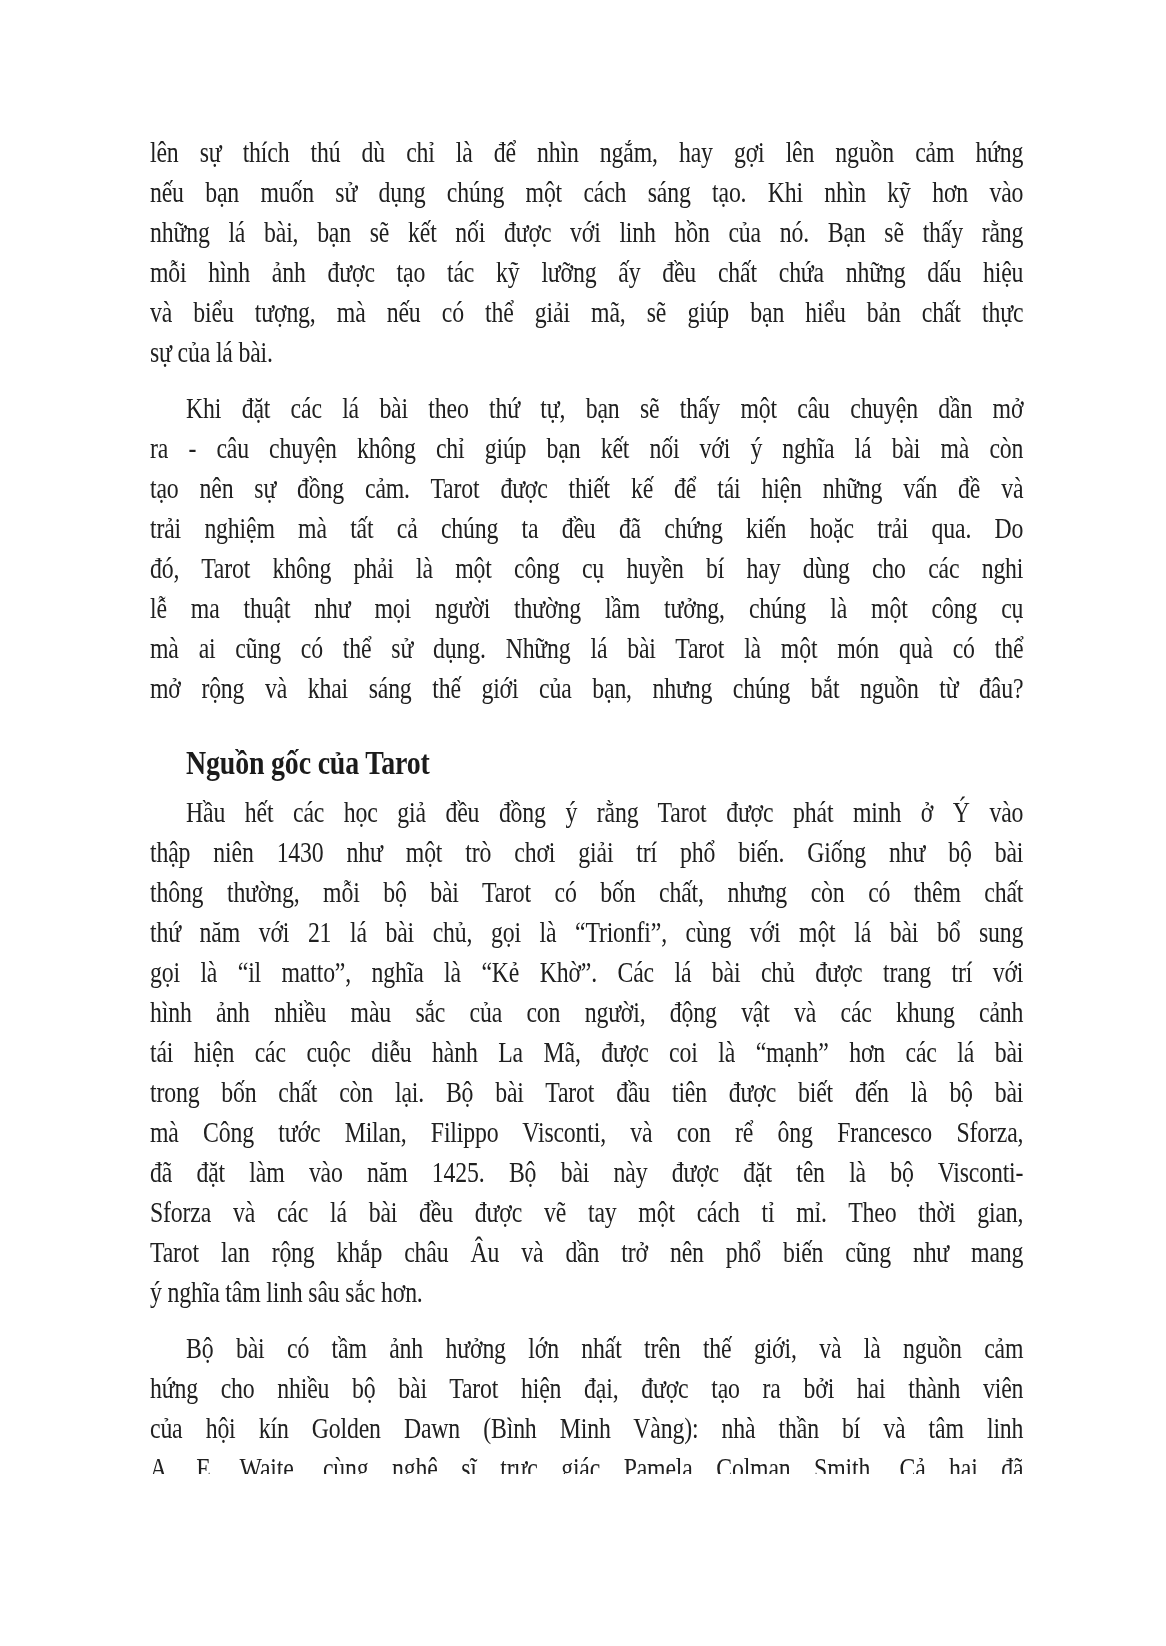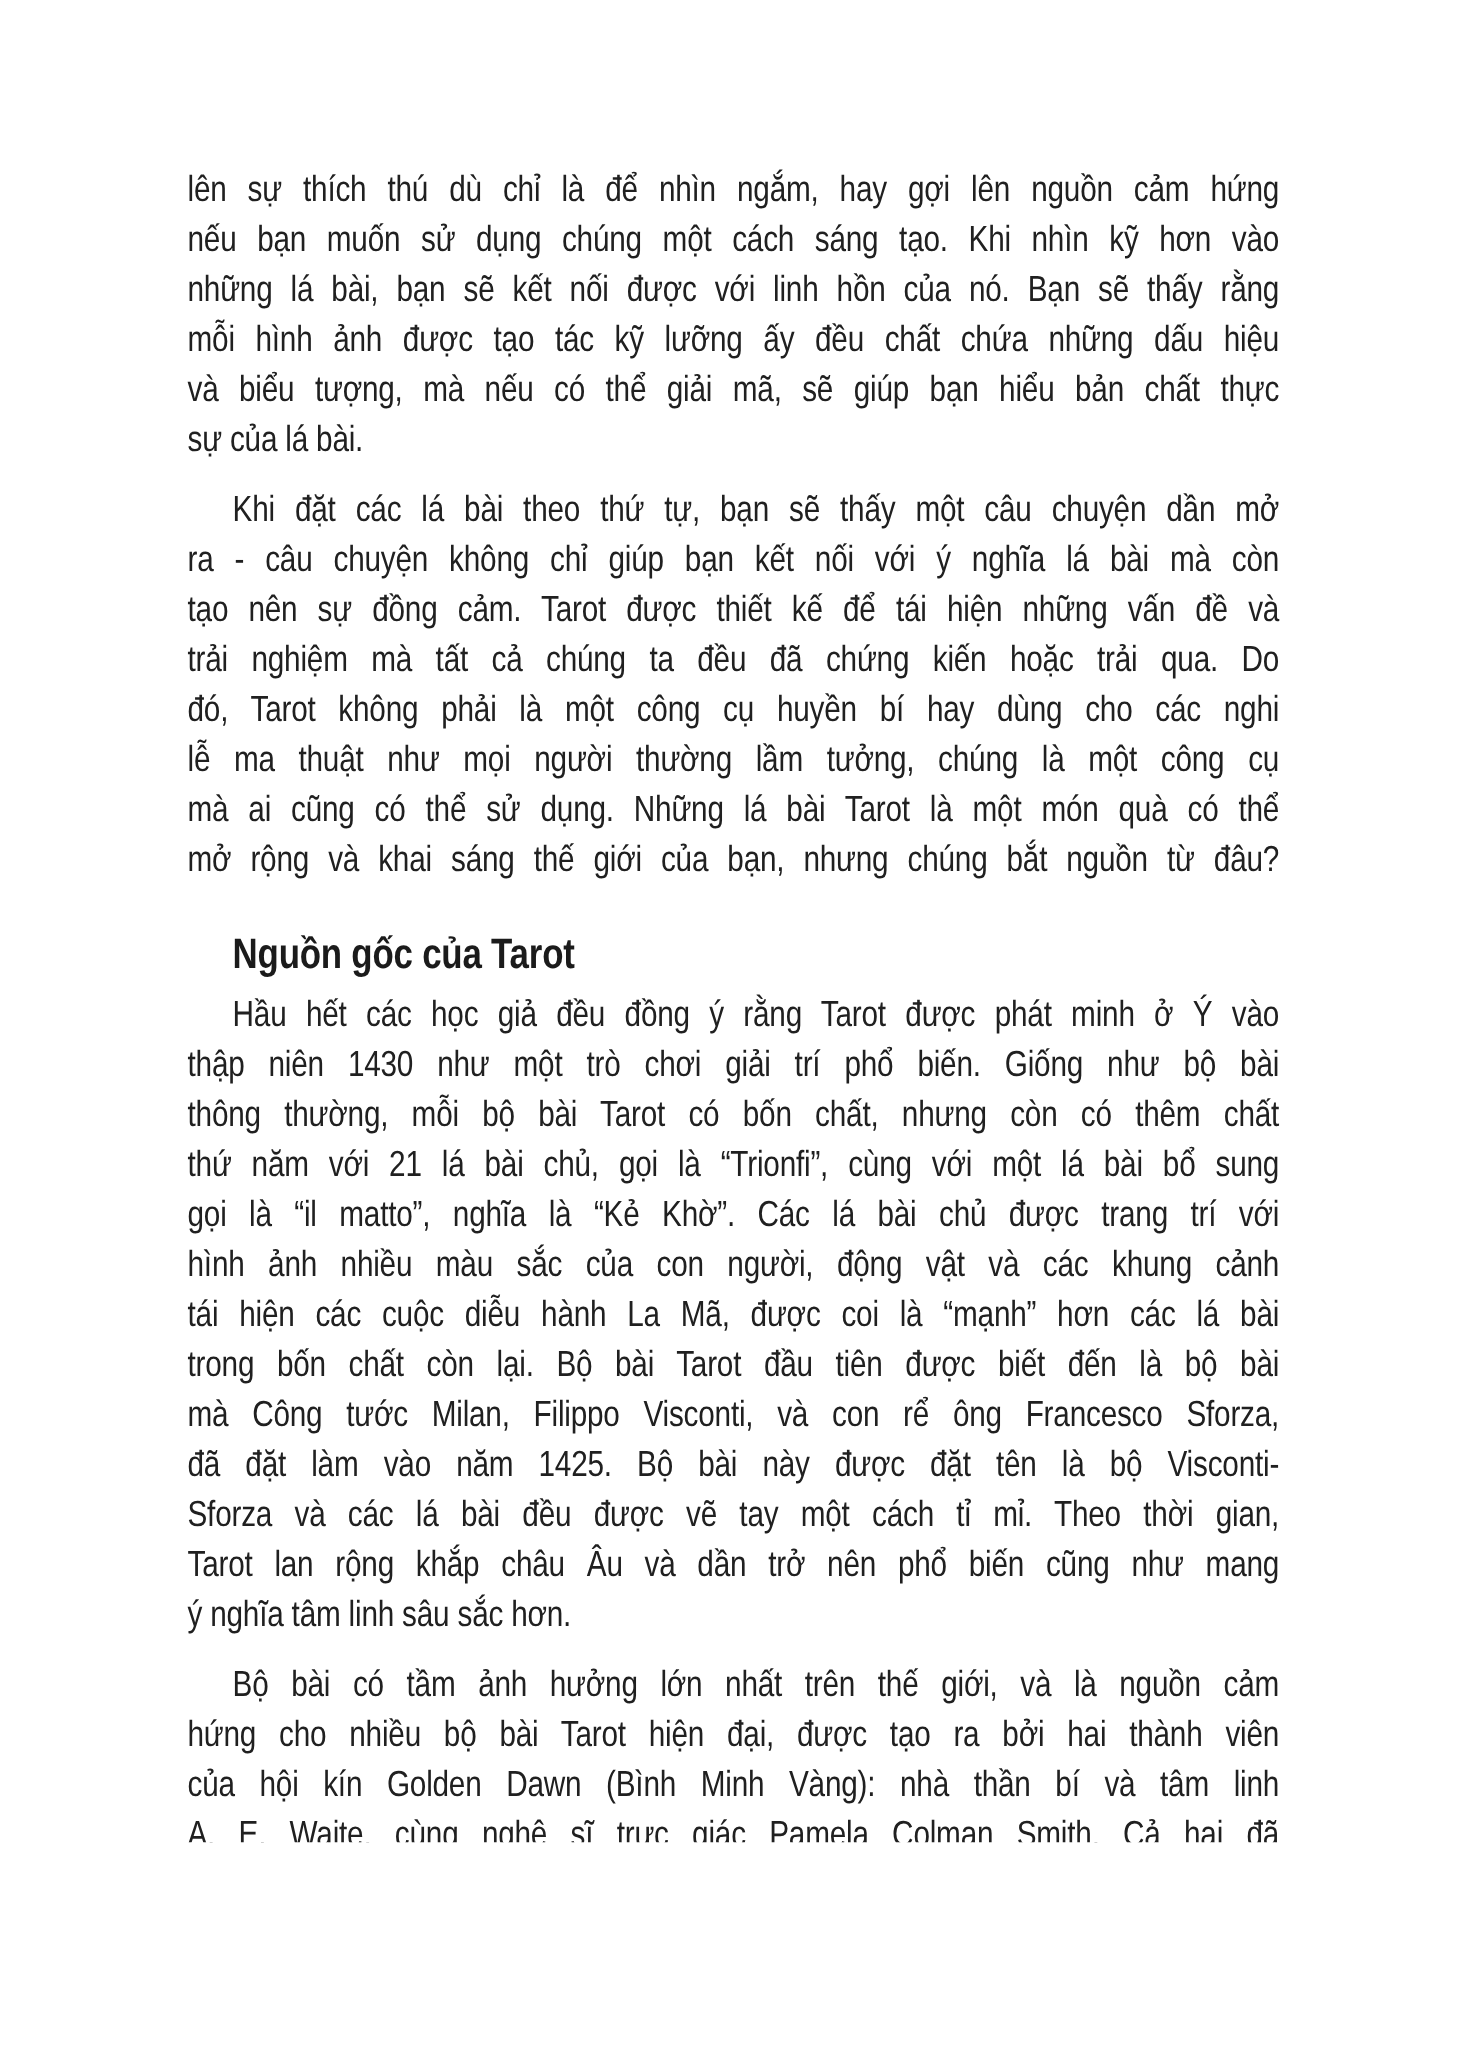--- a/index.html
+++ b/index.html
@@ -6,21 +6,21 @@
     margin: 0;
     padding: 0;
     background: #ffffff;
   }
   .page {
     position: relative;
     width: 1166px;
     height: 1474px;
     background: #ffffff;
     color: #202020;
-    font-family: Liberation Sans, sans-serif;
+    font-family: Liberation Serif, serif;
     overflow: hidden;
     border-radius: 31px;
   }
   
   .text-block {
     position: absolute;
     left: 150px;
     top: 132px;
     width: 1065px;
     transform: scaleX(0.82);

